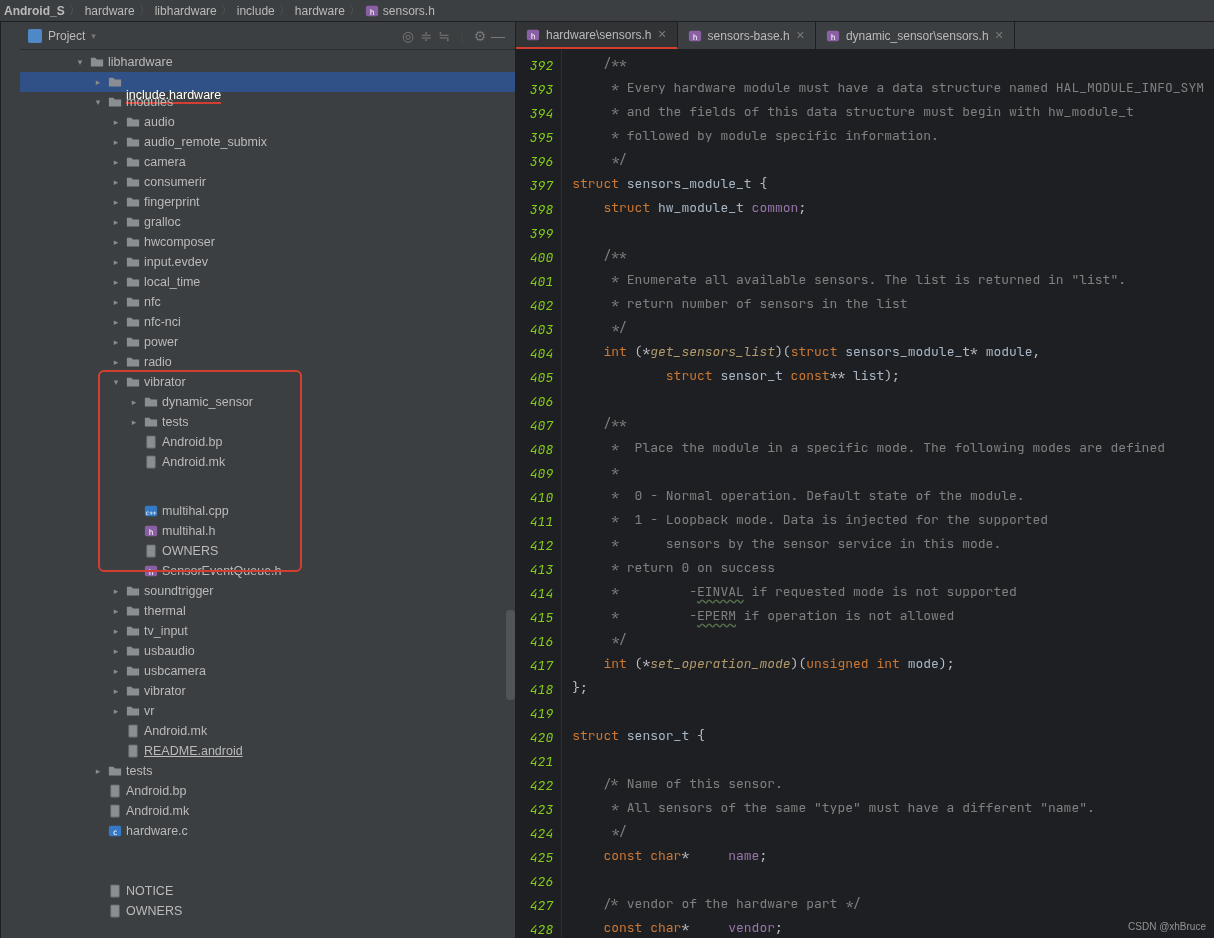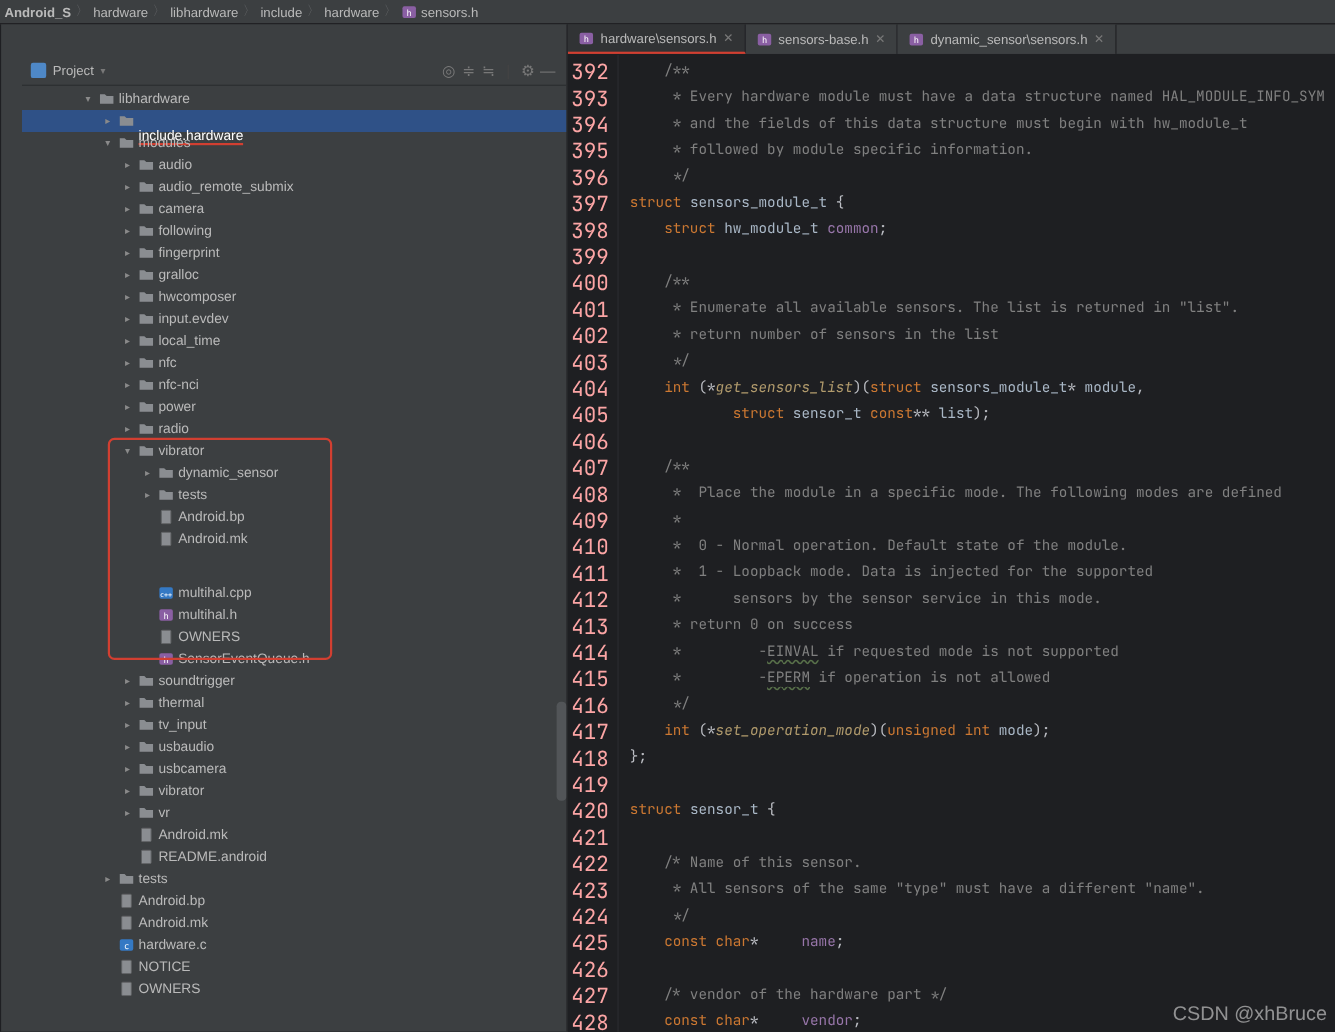--- a/index.html
+++ b/index.html
@@ -33,21 +33,20 @@
     display: flex; flex-direction: column; align-items: center; padding-top: 12px; gap: 30px;
     writing-mode: vertical-rl; transform: rotate(180deg); font-size: 11px; color: #787878;
   }
   .project-panel {
     width: 496px; background: #3c3f41; border-right: 1px solid #1e1f22;
     display: flex; flex-direction: column; position: relative;
   }
   .panel-header {
     height: 28px; display: flex; align-items: center; padding: 0 8px;
     border-bottom: 1px solid #2b2d30;
-    margin-top: 28px;
   }
   .panel-header .title-box {
     display: flex; align-items: center; gap: 6px;
   }
   .proj-icon { width: 14px; height: 14px; background: #4e88c7; border-radius: 2px; }
   .panel-header .spacer { flex: 1; }
   .panel-header .tool-icon {
     width: 18px; height: 18px; display: flex; align-items: center; justify-content: center;
     color: #787878; cursor: pointer; font-size: 14px;
   }
@@ -85,35 +84,35 @@
   .tab {
     display: flex; align-items: center; gap: 6px; padding: 0 10px;
     border-right: 1px solid #1e1f22; font-size: 12px; color: #bababa; cursor: pointer;
     background: #3c3f41;
   }
   .tab.active { border-bottom: 2px solid #d23f31; background:#313335; }
   .tab .close { color: #787878; font-size: 11px; }
   .file-icon-svg { width:14px; height:14px; }
   .code-area { flex:1; display:flex; overflow:auto; background:#1e1f22; position: relative;}
   .gutter {
-    width: 60px; text-align: right; padding: 4px 8px 4px 0; color: #fca5a5;
-    font-family: "JetBrains Mono","Consolas",monospace; font-size: 19px; line-height: 24px;
-    background:#1e1f22; border-right: 1px solid #2b2d30; user-select:none;
+    width: 60px; text-align: right; padding: 4px 8px 4px 0; color: #84cc16;
+    font-family: "JetBrains Mono","Consolas",monospace; font-size: 13px; line-height: 24px;
+    background:#1e1f22; border-right: 1px solid #2b2d30; user-select:none;font-style:italic;
   }
   .code {
     flex:1; padding: 2px 10px; font-family: "JetBrains Mono","Consolas",monospace;
     font-size: 13px; line-height: 24px; white-space: pre; color: #bcbec4;
   }
   .c-comment { color: #808080; }
   .c-keyword { color: #cc7832; }
   .c-func    { color: #b09a6c; font-style: italic;}
   .c-punct   { color: #bcbec4; }
   .c-ident   { color: #9876aa; }
   .c-name    { color: #a9b7c6; }
-  .watermark { position:absolute; right:8px; bottom:6px; color:#cfcfcf; font-size:18px; opacity:.65; font-family:Arial,sans-serif;}
+  .watermark { position:absolute; right:8px; bottom:6px; color:#cfcfcf; font-size:10px; opacity:.65; font-family:Arial,sans-serif;}
   .wavy { text-decoration: underline wavy #59724a; text-underline-offset:3px; }
 </style>
 </head>
 <body>
 
 <div class="top-breadcrumb">
   <span class="crumb-bold">Android_S</span>
   <span class="crumb-sep">〉</span>
   <span>hardware</span>
   <span class="crumb-sep">〉</span>
@@ -206,21 +205,21 @@
           </span>
           <span class="tree-label">camera</span>
         </div>
         <div class="tree-row" style="padding-left: 90px;">
           <span class="arrow ">▸</span>
           <span class="tree-icon">
             <svg width="14" height="14" viewBox="0 0 16 16">
               <path fill="#8a8d91" d="M1 3h5l2 2h7v8H1z"></path>
             </svg>
           </span>
-          <span class="tree-label">following</span>
+          <span class="tree-label">consumerir</span>
         </div>
         <div class="tree-row" style="padding-left: 90px;">
           <span class="arrow ">▸</span>
           <span class="tree-icon">
             <svg width="14" height="14" viewBox="0 0 16 16">
               <path fill="#8a8d91" d="M1 3h5l2 2h7v8H1z"></path>
             </svg>
           </span>
           <span class="tree-label">fingerprint</span>
         </div>
@@ -449,21 +448,21 @@
         <div class="tree-row" style="padding-left: 90px;">
           <span class="arrow none"></span>
           <span class="tree-icon">
             <svg width="14" height="14" viewBox="0 0 16 16">
               <rect x="3" y="1" width="10" height="14" rx="1" fill="#8a8d91"></rect>
               <rect x="3" y="1" width="10" height="14" rx="1" fill="none" stroke="#5f6163"></rect>
             </svg>
           </span>
           <span class="tree-label">Android.mk</span>
         </div>
-        <div class="tree-row" style="padding-left: 90px;">
+        <div class="tree-row" style="padding-left: 90px; text-decoration: underline;">
           <span class="arrow none"></span>
           <span class="tree-icon">
             <svg width="14" height="14" viewBox="0 0 16 16">
               <rect x="3" y="1" width="10" height="14" rx="1" fill="#8a8d91"></rect>
               <rect x="3" y="1" width="10" height="14" rx="1" fill="none" stroke="#5f6163"></rect>
             </svg>
           </span>
           <span class="tree-label">README.android</span>
         </div>
         <div class="tree-row" style="padding-left: 72px;">
@@ -498,21 +497,21 @@
         <div class="tree-row" style="padding-left: 72px;">
           <span class="arrow none"></span>
           <span class="tree-icon">
             <svg width="14" height="14" viewBox="0 0 16 16">
               <rect x="1" y="2" width="14" height="12" rx="2" fill="#3479c4"></rect>
               <text x="8" y="12" text-anchor="middle" font-size="9" fill="#fff" font-family="monospace">c</text>
             </svg>
           </span>
           <span class="tree-label">hardware.c</span>
         </div>
-        <div class="tree-row" style="padding-left: 72px;">
+        <div class="tree-row" style="padding-left: 72px; margin-top: 40px;">
           <span class="arrow none"></span>
           <span class="tree-icon">
             <svg width="14" height="14" viewBox="0 0 16 16">
               <rect x="3" y="1" width="10" height="14" rx="1" fill="#8a8d91"></rect>
               <rect x="3" y="1" width="10" height="14" rx="1" fill="none" stroke="#5f6163"></rect>
             </svg>
           </span>
           <span class="tree-label">NOTICE</span>
         </div>
         <div class="tree-row" style="padding-left: 72px;">

